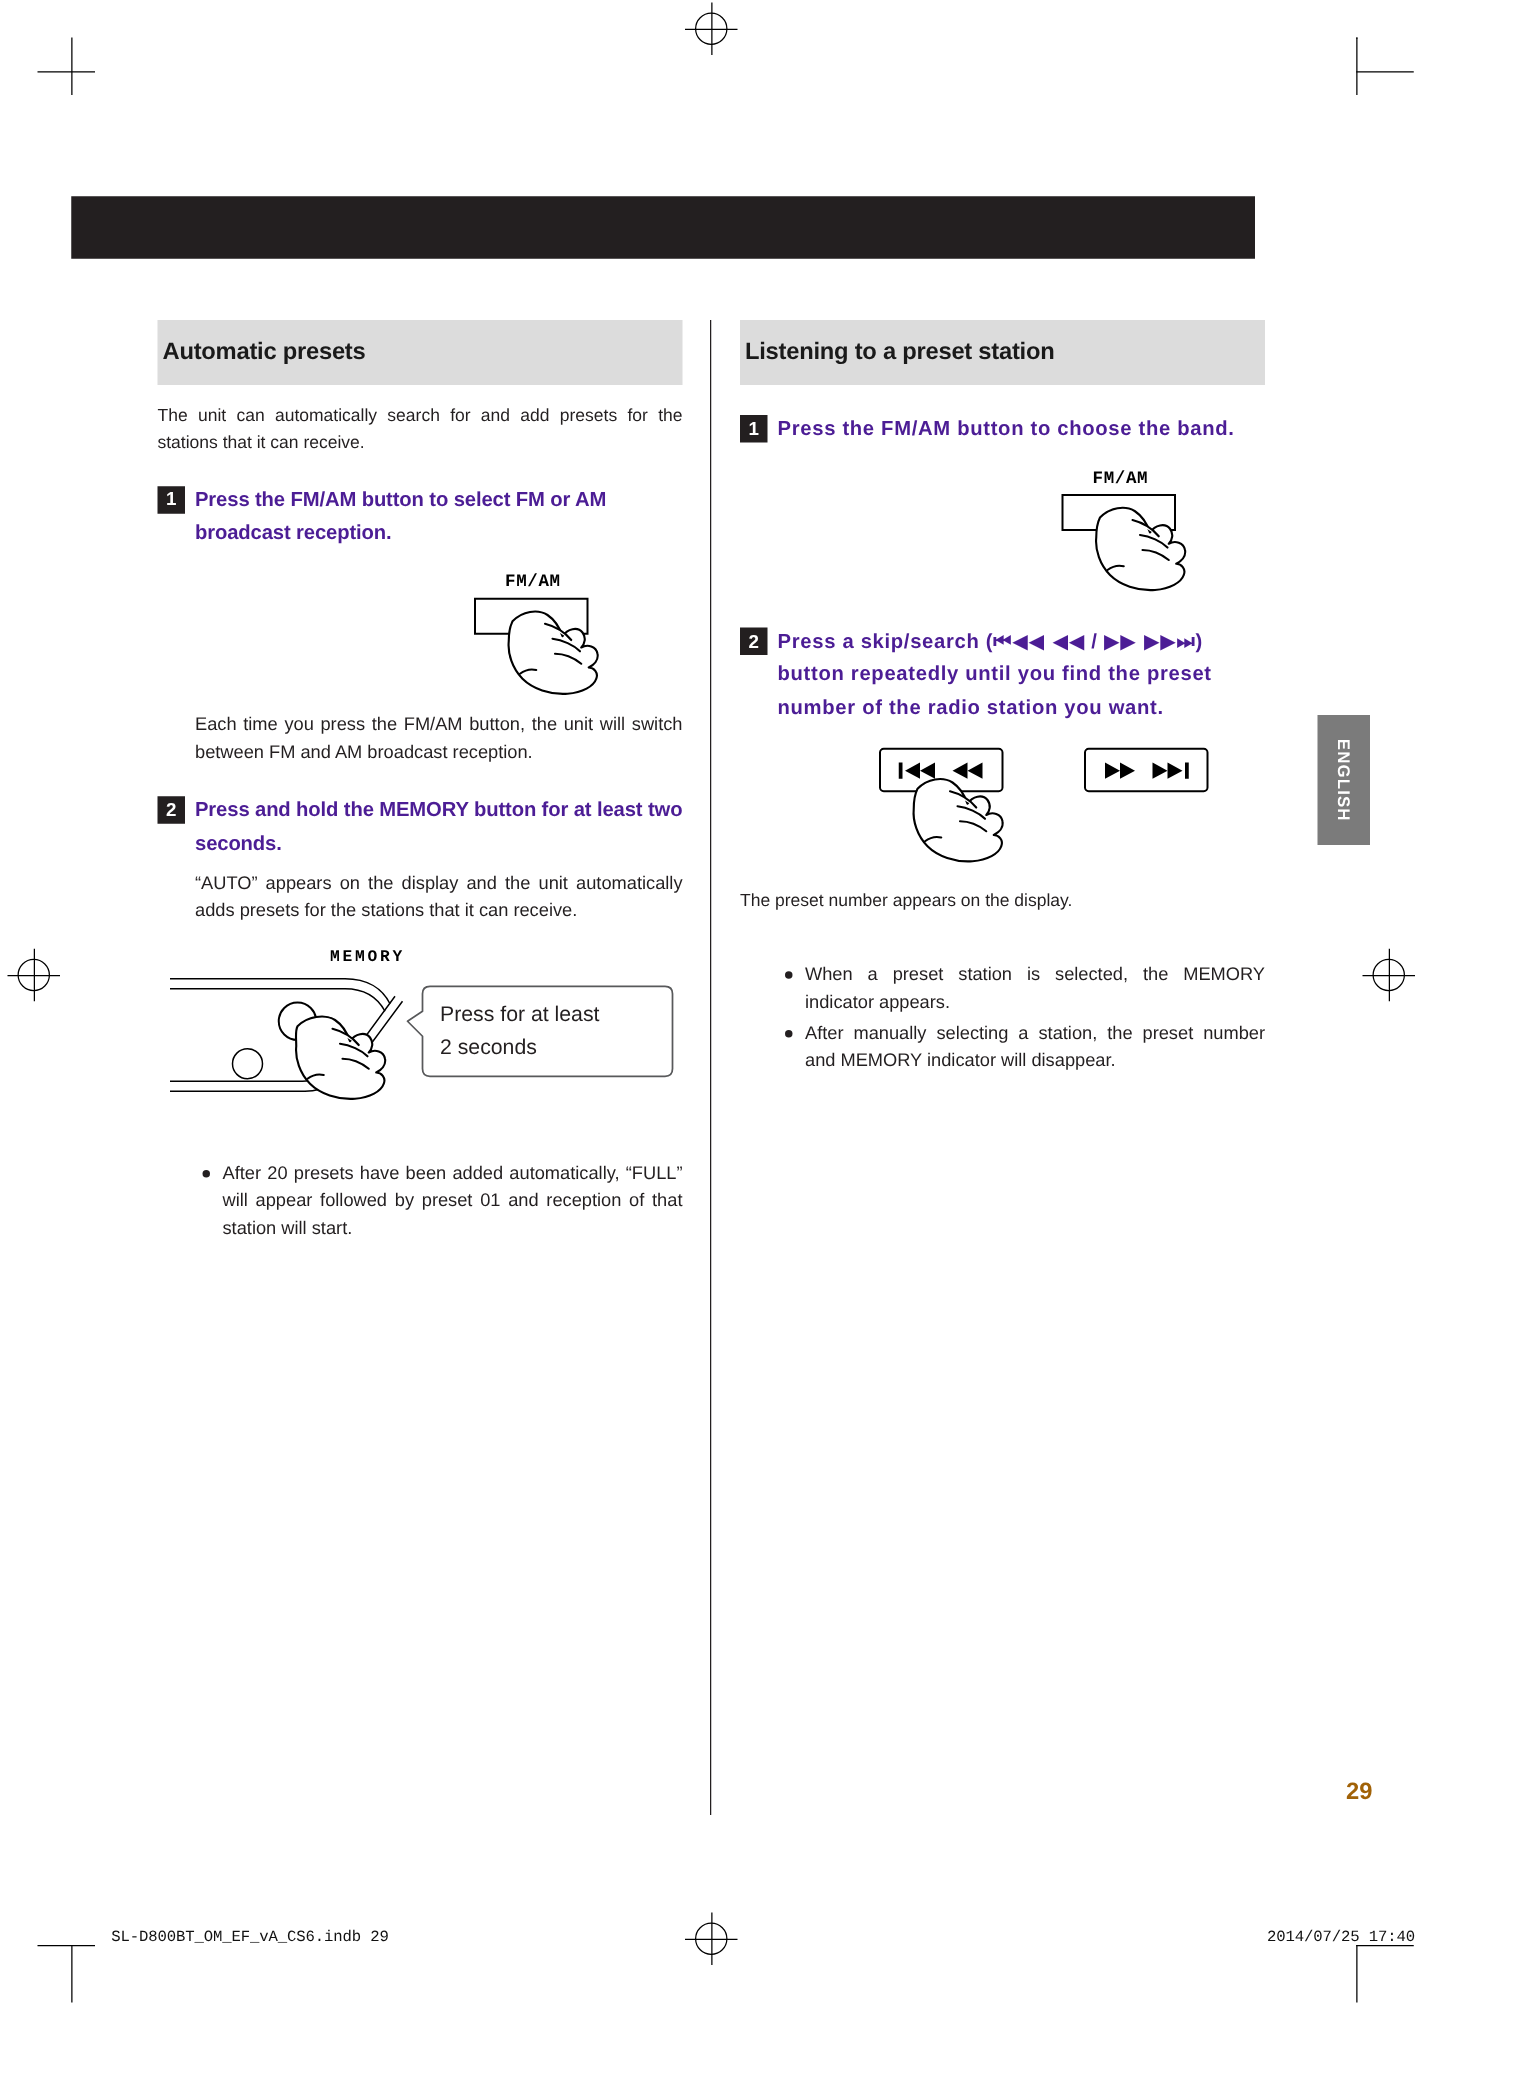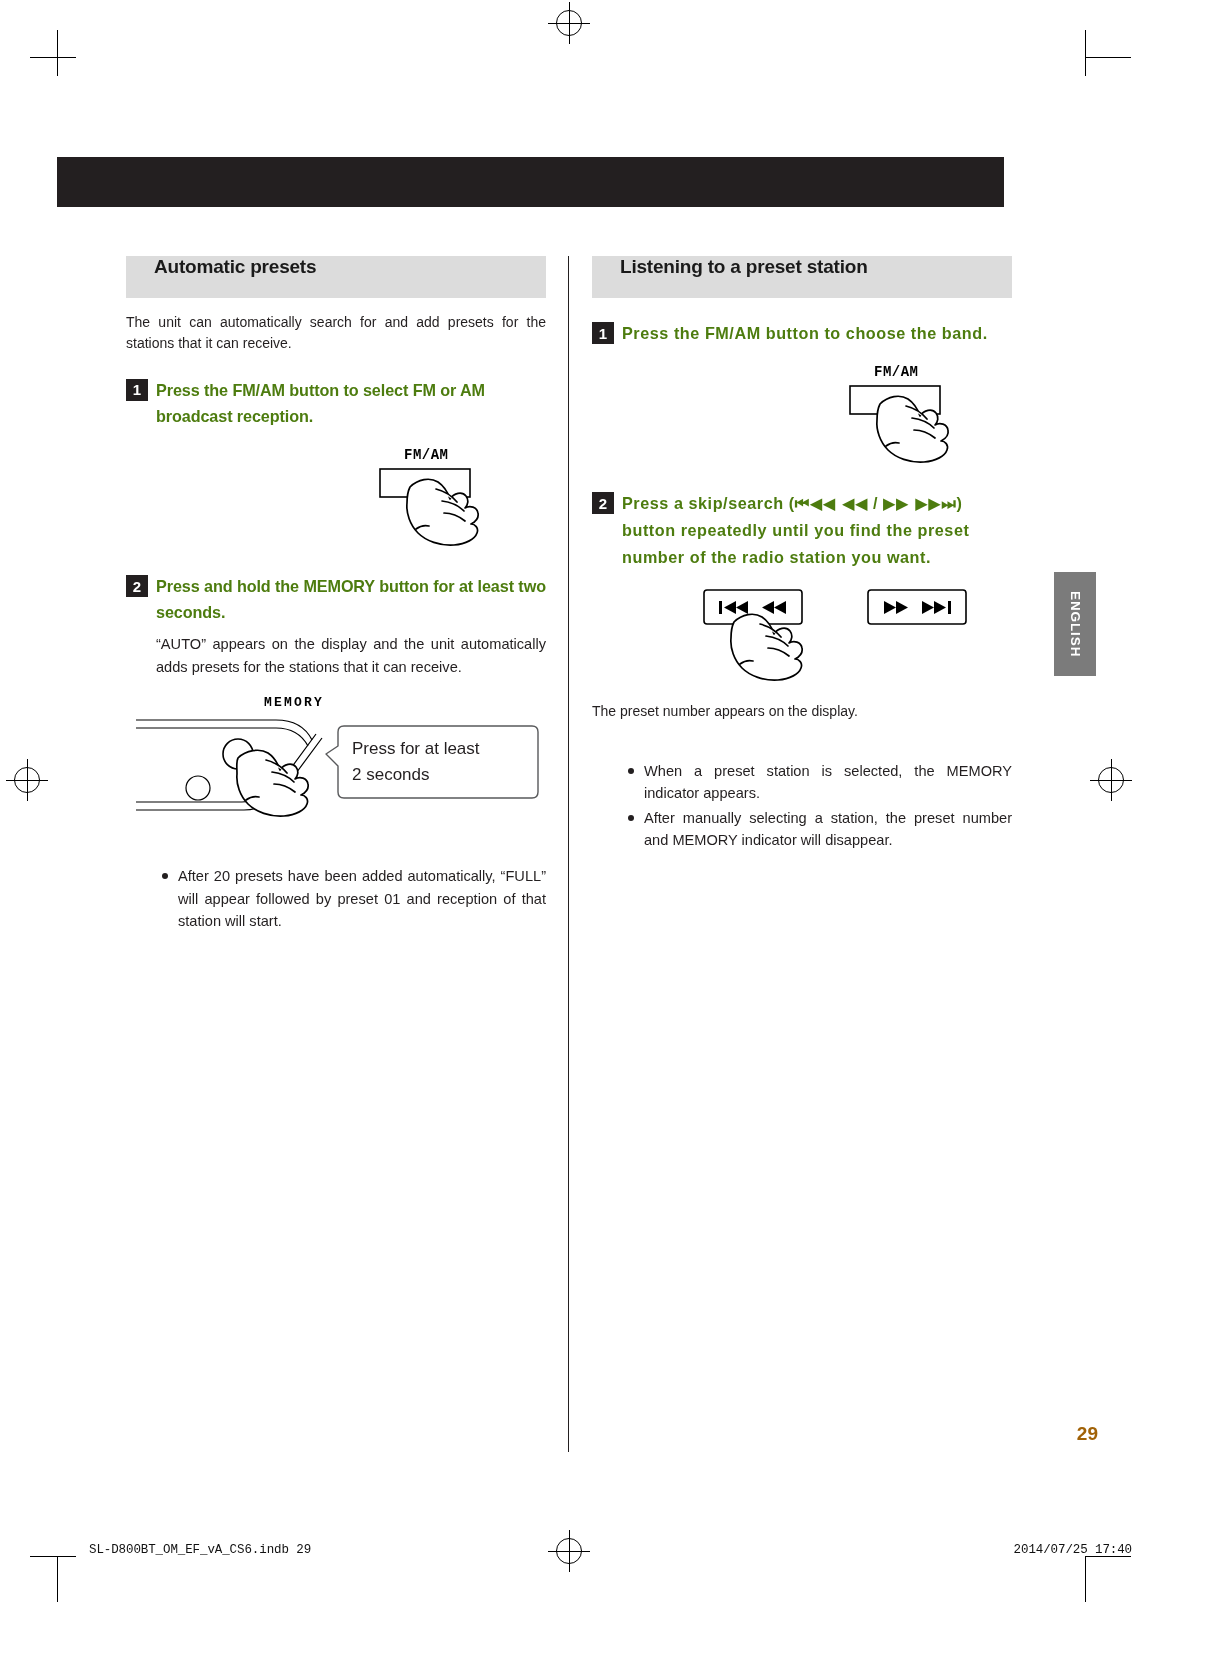--- a/index.html
+++ b/index.html
@@ -88,23 +88,24 @@
 
   .col-divider {
     position: absolute;
     left: 568px; top: 256px;
     width: 1px; height: 1196px;
     background: #231f20;
   }
 
   .sect-head {
     background: #dcdcdc;
-    height: 42px;
+    height: 52px;
     display: flex;
-    padding-left: 28px;
+    align-items: center;
+    padding-left: 4px;
     font-size: 19px;
     font-weight: bold;
     color: #1a1a1a;
     letter-spacing: -0.2px;
   }
 
   p.body {
     margin: 14px 0 0 0;
     font-size: 14px;
     line-height: 1.52;
@@ -127,21 +128,21 @@
     display: flex;
     align-items: center;
     justify-content: center;
     margin-right: 8px;
     margin-top: 2px;
   }
   .step-text {
     font-size: 16.2px;
     font-weight: bold;
     line-height: 1.62;
-    color: #4d7c0f;
+    color: #4c1d95;
     letter-spacing: -0.1px;
   }
   .step-text.spaced { letter-spacing: 0.55px; }
 
   .sub {
     margin-top: 8px;
     margin-left: 30px;
     font-size: 14.6px;
     line-height: 1.52;
     text-align: justify;
@@ -258,20 +259,21 @@
                  C 108 105, 94 100, 86 92 C 78 84, 74 72, 75 62
                  C 75 55, 76 50, 78 46 Z"></path>
         <path d="M104 48 C 112 50, 120 55, 125 61"></path>
         <path d="M110 60 C 118 61, 127 65, 132 70"></path>
         <path d="M112 72 C 120 72, 128 76, 133 80"></path>
         <path d="M84 88 C 88 85, 93 84, 97 85"></path>
       </g>
     </svg>
   </div>
 
+  <p class="sub">Each time you press the FM/AM button, the unit will switch between FM and AM broadcast reception.</p>
 
   <div class="step">
     <div class="step-num">2</div>
     <div class="step-text">Press and hold the MEMORY button for at least two seconds.</div>
   </div>
 
   <p class="sub">“AUTO” appears on the display and the unit automatically adds presets for the stations that it can receive.</p>
 
   <div class="illus">
     <svg width="420" height="135" viewBox="0 0 420 135">

